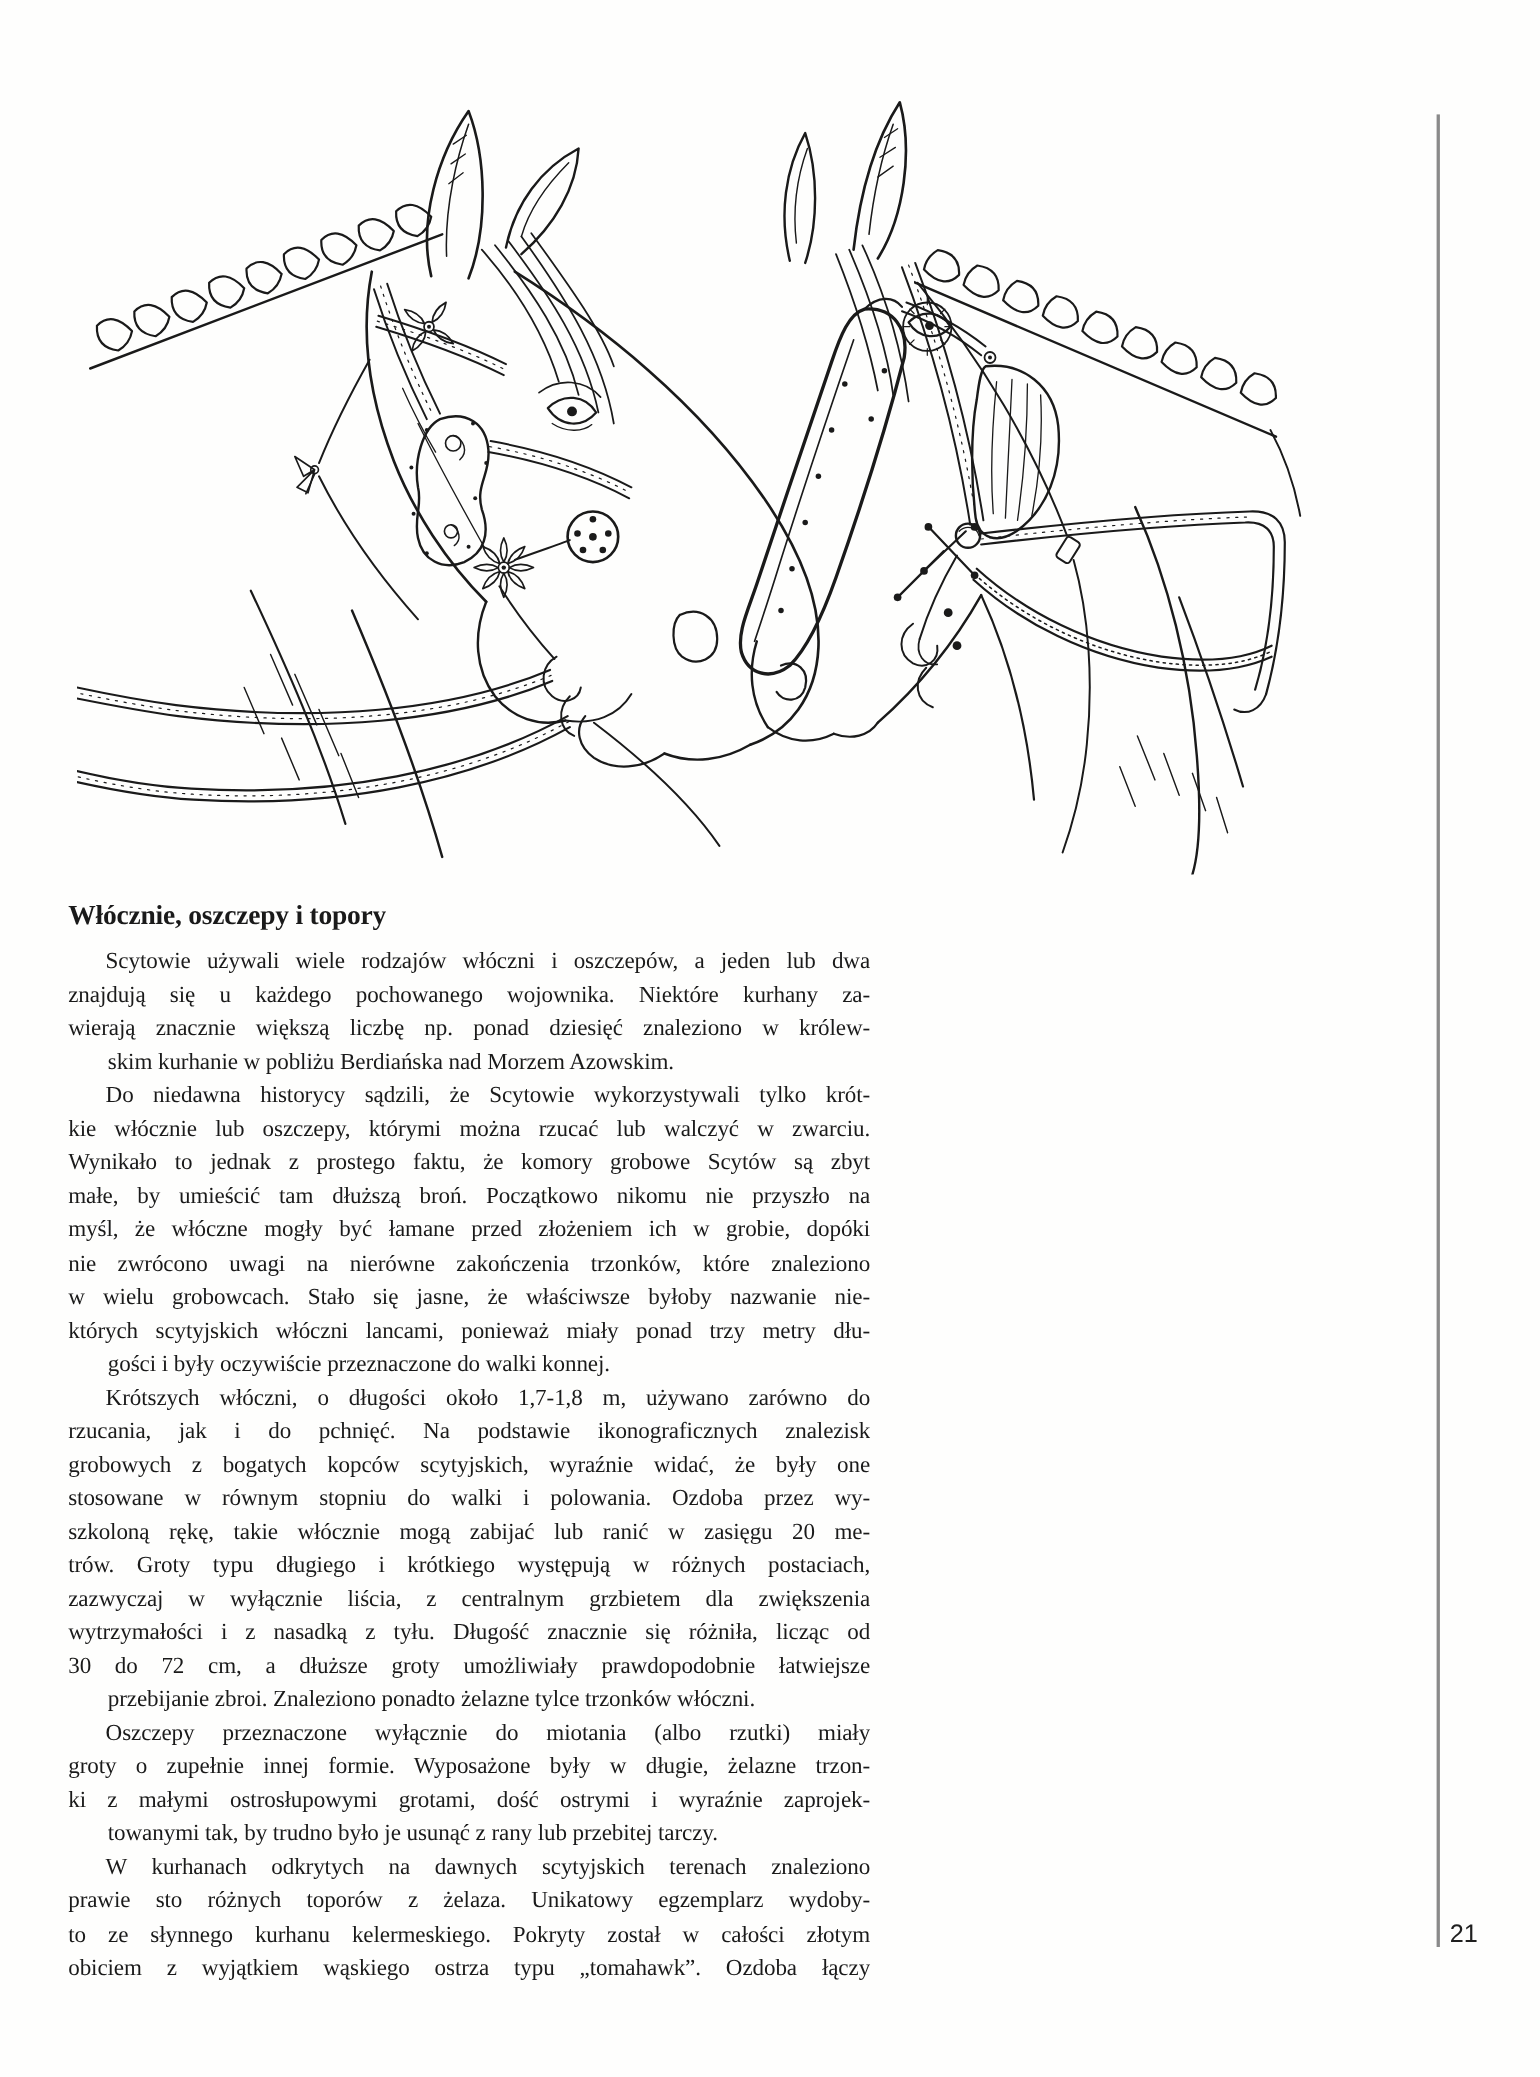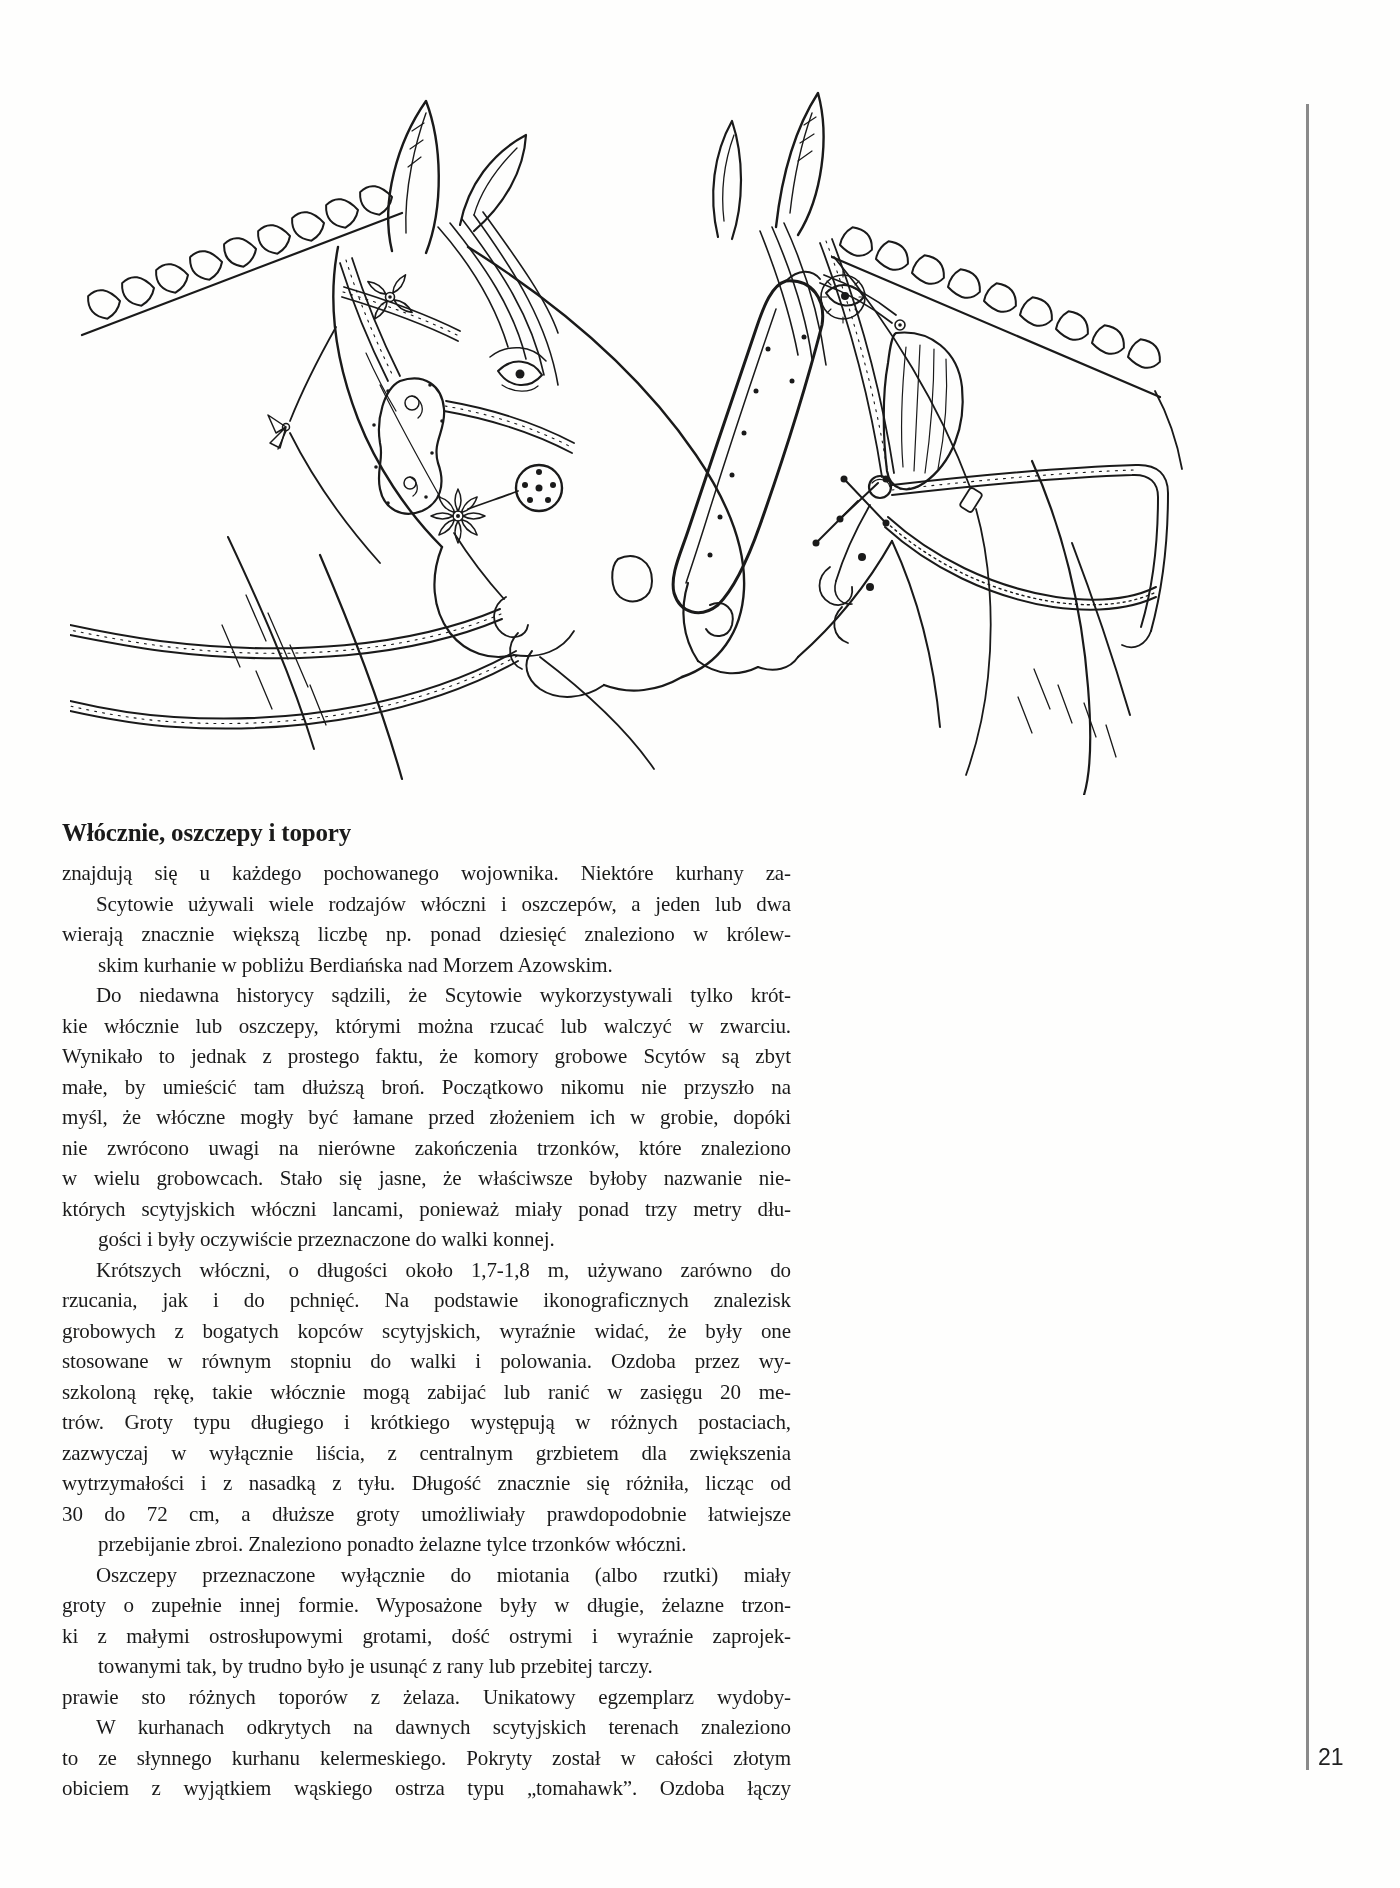--- a/index.html
+++ b/index.html
@@ -292,22 +292,22 @@
         </g>
       </g>
     </svg>
   </div>
 
 
   <div class="article">
     <h2 class="heading">Włócznie, oszczepy i topory</h2>
     <div>
         <div>
+          <div class="tline first">Scytowie używali wiele rodzajów włóczni i oszczepów, a jeden lub dwa</div>
           <div class="tline">znajdują się u każdego pochowanego wojownika. Niektóre kurhany za-</div>
-          <div class="tline first">Scytowie używali wiele rodzajów włóczni i oszczepów, a jeden lub dwa</div>
           <div class="tline">wierają znacznie większą liczbę np. ponad dziesięć znaleziono w królew-</div>
           <div class="tline lastline">skim kurhanie w pobliżu Berdiańska nad Morzem Azowskim.</div>
         </div>
         <div>
           <div class="tline first">Do niedawna historycy sądzili, że Scytowie wykorzystywali tylko krót-</div>
           <div class="tline">kie włócznie lub oszczepy, którymi można rzucać lub walczyć w zwarciu.</div>
           <div class="tline">Wynikało to jednak z prostego faktu, że komory grobowe Scytów są zbyt</div>
           <div class="tline">małe, by umieścić tam dłuższą broń. Początkowo nikomu nie przyszło na</div>
           <div class="tline">myśl, że włóczne mogły być łamane przed złożeniem ich w grobie, dopóki</div>
           <div class="tline">nie zwrócono uwagi na nierówne zakończenia trzonków, które znaleziono</div>
@@ -327,22 +327,22 @@
           <div class="tline">30 do 72 cm, a dłuższe groty umożliwiały prawdopodobnie łatwiejsze</div>
           <div class="tline lastline">przebijanie zbroi. Znaleziono ponadto żelazne tylce trzonków włóczni.</div>
         </div>
         <div>
           <div class="tline first">Oszczepy przeznaczone wyłącznie do miotania (albo rzutki) miały</div>
           <div class="tline">groty o zupełnie innej formie. Wyposażone były w długie, żelazne trzon-</div>
           <div class="tline">ki z małymi ostrosłupowymi grotami, dość ostrymi i wyraźnie zaprojek-</div>
           <div class="tline lastline">towanymi tak, by trudno było je usunąć z rany lub przebitej tarczy.</div>
         </div>
         <div>
+          <div class="tline first">W kurhanach odkrytych na dawnych scytyjskich terenach znaleziono</div>
           <div class="tline">prawie sto różnych toporów z żelaza. Unikatowy egzemplarz wydoby-</div>
-          <div class="tline first">W kurhanach odkrytych na dawnych scytyjskich terenach znaleziono</div>
           <div class="tline">to ze słynnego kurhanu kelermeskiego. Pokryty został w całości złotym</div>
           <div class="tline">obiciem z wyjątkiem wąskiego ostrza typu „tomahawk”. Ozdoba łączy</div>
         </div>
       </div>
   </div>
 
   <div class="vrule"></div>
 
   <div class="pagenum">21</div>
 

